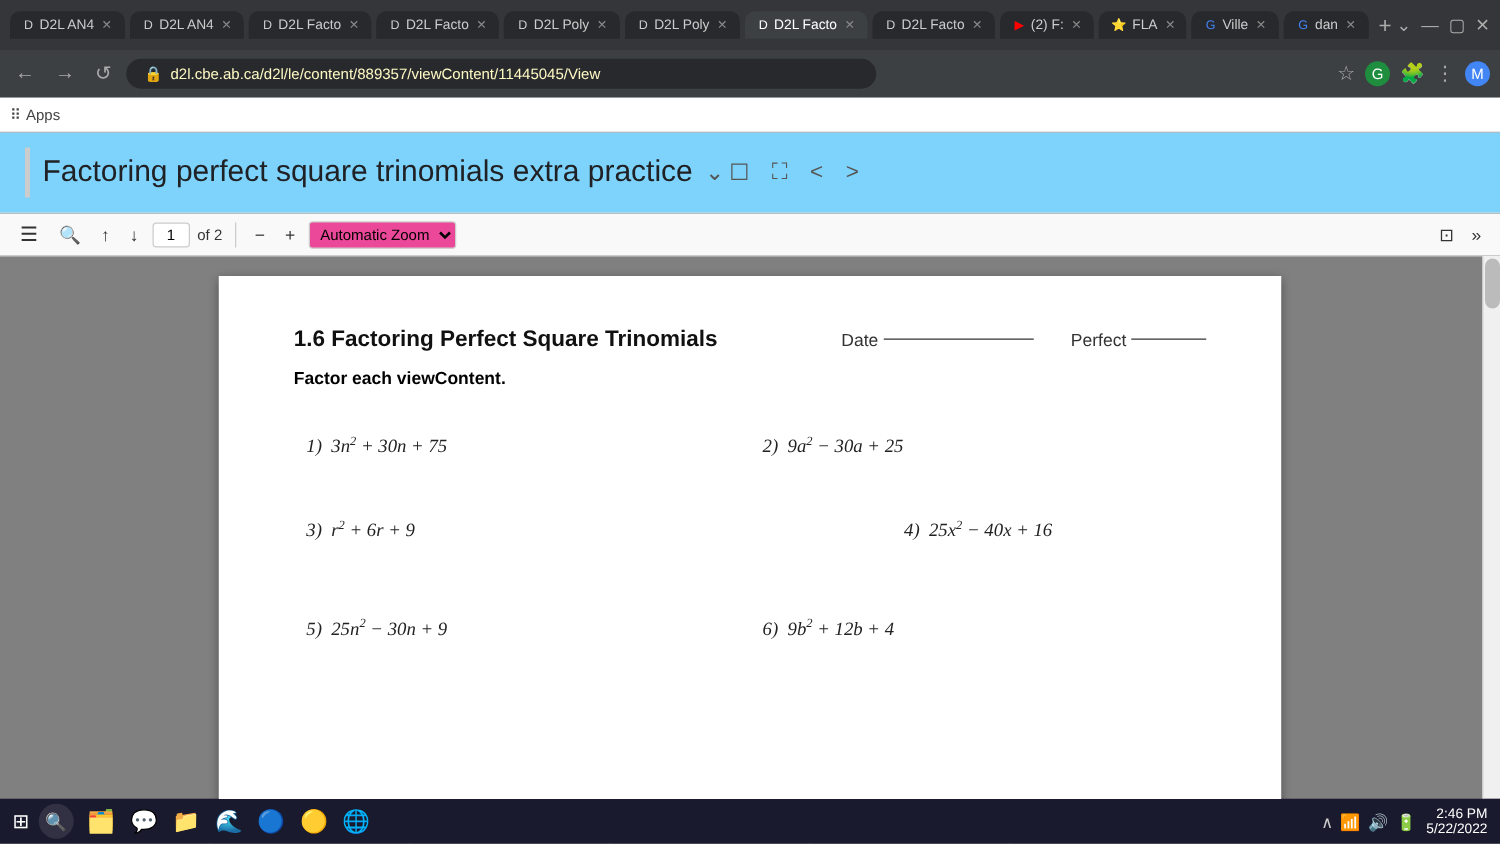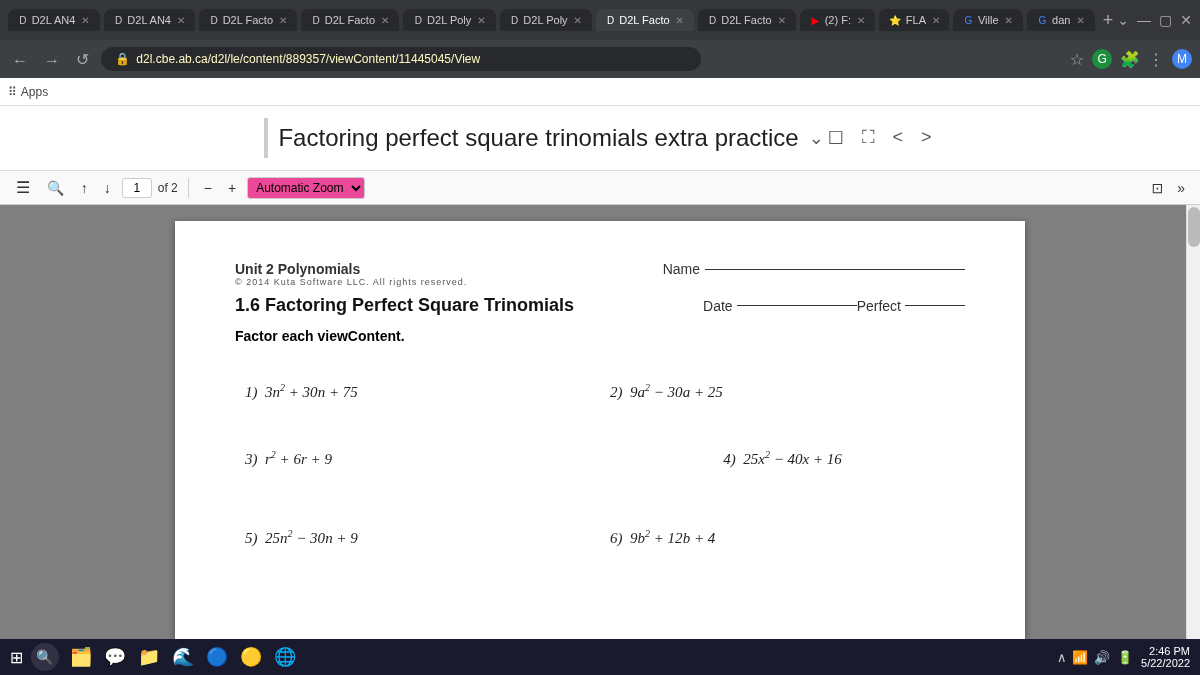--- a/index.html
+++ b/index.html
@@ -24,35 +24,35 @@
     .apps-label { font-size: 12px; color: #444; display: flex; align-items: center; gap: 4px; }
 
     
     .pdf-toolbar { background: #f9f9fa; border-bottom: 1px solid #ccc; height: 34px; display: flex; align-items: center; padding: 0 10px; gap: 6px; }
     .pdf-tool-btn { background: none; border: none; cursor: pointer; padding: 3px 5px; color: #333; font-size: 14px; border-radius: 3px; }
     .page-input { width: 30px; text-align: center; border: 1px solid #ccc; border-radius: 3px; font-size: 12px; padding: 2px; }
     .pdf-sep { width: 1px; background: #ccc; height: 20px; margin: 0 4px; }
     .zoom-select { border: 1px solid #ccc; border-radius: 3px; font-size: 12px; padding: 2px 4px; background: #ec4899; }
 
     
-    .page-header { background: #ffffff; padding: 12px 20px; border-bottom: 1px solid #ddd; display: flex; align-items: center; justify-content: center; }
+    .page-header { background: #7dd3fc; padding: 12px 20px; border-bottom: 1px solid #ddd; display: flex; align-items: center; justify-content: flex-start; }
     .page-title { font-size: 24px; color: #202124; font-weight: 400; }
     .header-icons { display: flex; gap: 10px; color: #555; font-size: 18px; }
     .header-icon-btn { cursor: pointer; padding: 4px; }
     .pdf-page { background: #fff; width: 850px; min-height: 520px; padding: 40px 60px; box-shadow: 0 2px 8px rgba(0,0,0,0.4); position: relative; font-size: 14px; }
 
     .pdf-header-row { display: flex; justify-content: space-between; align-items: flex-start; margin-bottom: 2px; }
     .unit-title { font-size: 14px; color: #333; font-weight: 600; }
     .name-line { font-size: 14px; color: #333; display: flex; align-items: center; gap: 5px; }
     .name-underline { border-bottom: 1px solid #333; width: 260px; display: inline-block; }
     .copyright { font-size: 9px; color: #555; margin-bottom: 6px; letter-spacing: 1px; }
 
     .worksheet-title-row { display: flex; justify-content: space-between; align-items: center; margin-bottom: 6px; }
     .worksheet-title { font-size: 18px; font-weight: 700; color: #111; }
-    .date-period { font-size: 14px; color: #333; display: flex; }
+    .date-period { font-size: 14px; color: #333; display: flex; gap: 30px; }
     .date-field, .period-field { display: flex; align-items: center; gap: 4px; }
     .field-underline { border-bottom: 1px solid #333; width: 120px; display: inline-block; }
     .period-underline { border-bottom: 1px solid #333; width: 60px; display: inline-block; }
 
     .instruction { font-size: 14px; font-weight: 700; margin: 12px 0 20px 0; }
     .problems-grid { display: grid; grid-template-columns: 1fr 1fr; gap: 0; }
     .problem { padding: 18px 10px 18px 10px; font-size: 14px; color: #222; }
 
     
     .math { font-style: italic; font-family: 'Times New Roman', serif; font-size: 15px; }
@@ -216,30 +216,20 @@
         </select>
         <div style="margin-left:auto; display:flex; gap:4px;">
           <button class="pdf-tool-btn">⊡</button>
           <button class="pdf-tool-btn">»</button>
         </div>
       </div>
 
       <div style="flex:1; display:flex; justify-content:center; align-items:flex-start; padding:16px; overflow:auto; position:relative;">
         <div class="pdf-page">
 
-          <div class="pdf-header-row">
-            <div>
-              <div class="unit-title">Unit 2 Polynomials</div>
-              <div class="copyright">© 2014 Kuta Software LLC. All rights reserved.</div>
-            </div>
-            <div class="name-line">
-              <span>Name</span>
-              <span class="name-underline"></span>
-            </div>
-          </div>
 
           <div class="worksheet-title-row">
             <div class="worksheet-title">1.6 Factoring Perfect Square Trinomials</div>
             <div class="date-period">
               <div class="date-field">
                 <span>Date</span>
                 <span class="field-underline"></span>
               </div>
               <div class="period-field">
                 <span>Perfect</span>

